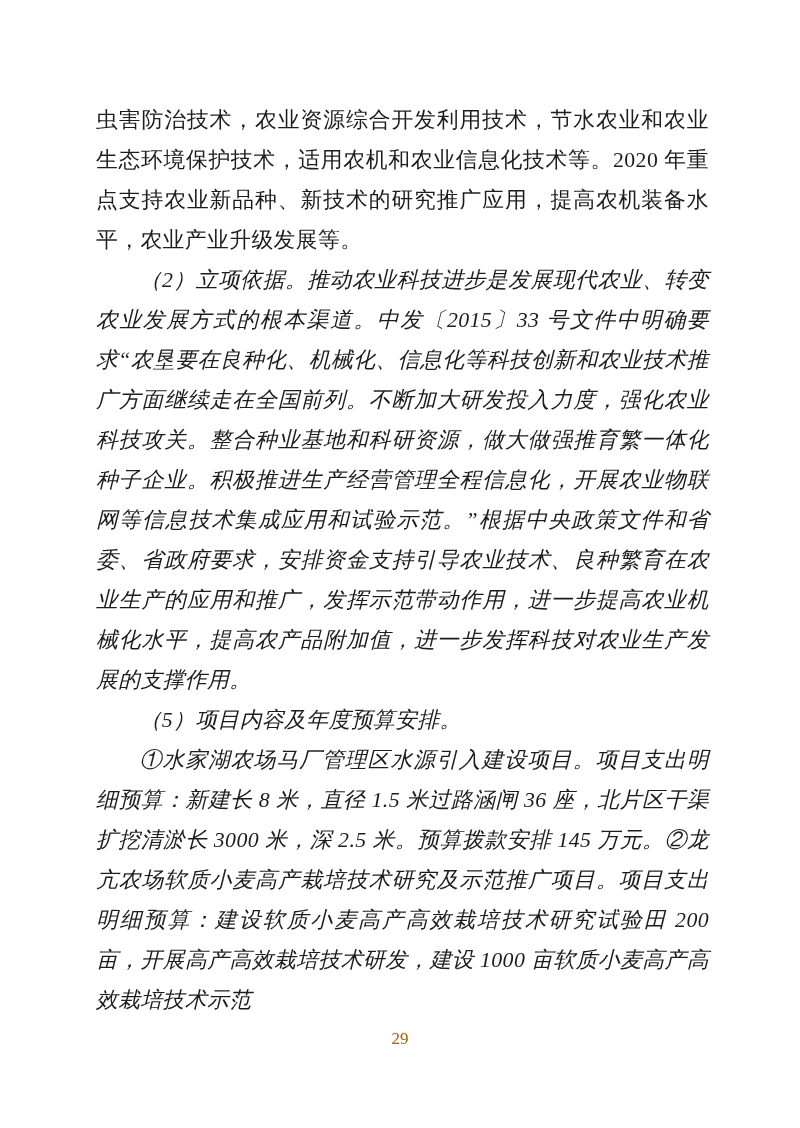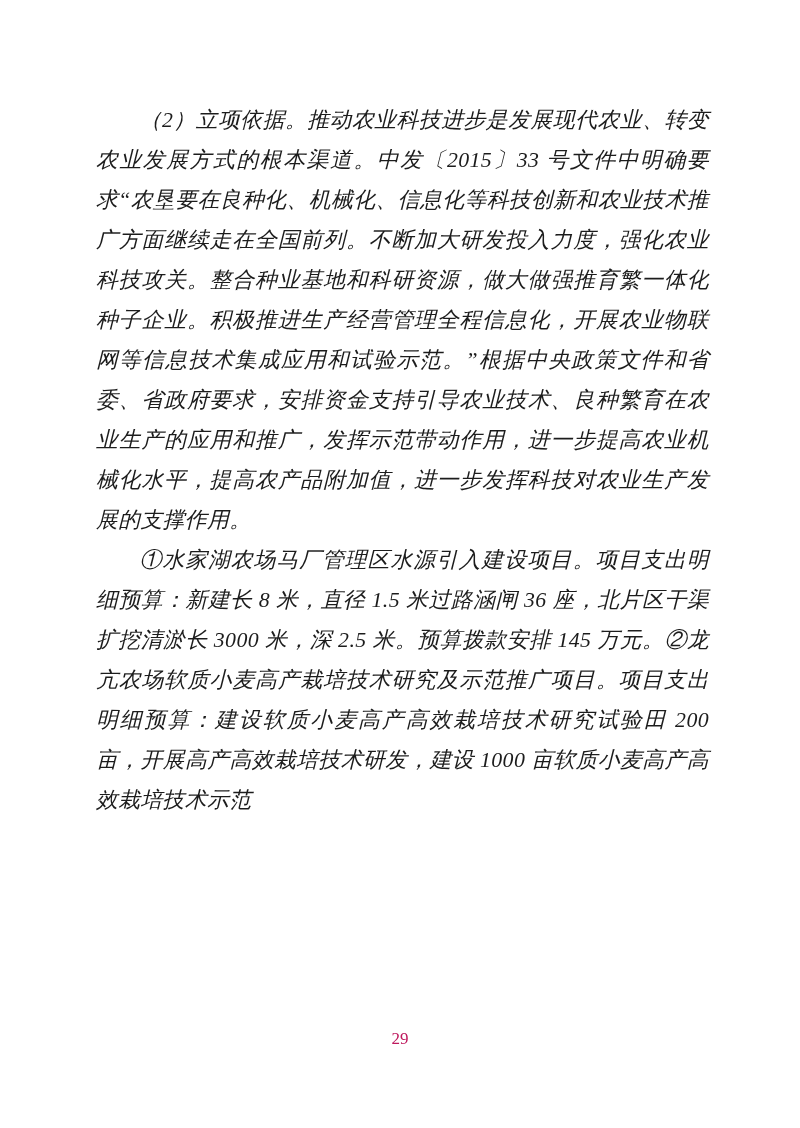--- a/index.html
+++ b/index.html
@@ -37,25 +37,27 @@
     font-style: italic;
   }
   .pageno {
     position: absolute;
     top: 1028px;
     left: 0;
     width: 100%;
     text-align: center;
     font-size: 17px;
     line-height: 22px;
-    color: #be185d;
+    color: #a16207;
   }
 </style>
 </head>
 <body>
 
 <div class="page">
   <div class="content">
+    <p class="para">虫害防治技术，农业资源综合开发利用技术，节水农业和农业生态环境保护技术，适用农机和农业信息化技术等。2020 年重点支持农业新品种、新技术的研究推广应用，提高农机装备水平，农业产业升级发展等。</p>
     <p class="para indent">（2）立项依据。推动农业科技进步是发展现代农业、转变农业发展方式的根本渠道。中发〔2015〕33 号文件中明确要求“农垦要在良种化、机械化、信息化等科技创新和农业技术推广方面继续走在全国前列。不断加大研发投入力度，强化农业科技攻关。整合种业基地和科研资源，做大做强推育繁一体化种子企业。积极推进生产经营管理全程信息化，开展农业物联网等信息技术集成应用和试验示范。”根据中央政策文件和省委、省政府要求，安排资金支持引导农业技术、良种繁育在农业生产的应用和推广，发挥示范带动作用，进一步提高农业机械化水平，提高农产品附加值，进一步发挥科技对农业生产发展的支撑作用。</p>
+    <p class="para indent">（5）项目内容及年度预算安排。</p>
     <p class="para indent">①水家湖农场马厂管理区水源引入建设项目。项目支出明细预算：新建长 8 米，直径 1.5 米过路涵闸 36 座，北片区干渠扩挖清淤长 3000 米，深 2.5 米。预算拨款安排 145 万元。②龙亢农场软质小麦高产栽培技术研究及示范推广项目。项目支出明细预算：建设软质小麦高产高效栽培技术研究试验田 200 亩，开展高产高效栽培技术研发，建设 1000 亩软质小麦高产高效栽培技术示范</p>
   </div>
   <div class="pageno">29</div>
 </div>
 
 </body></html>

